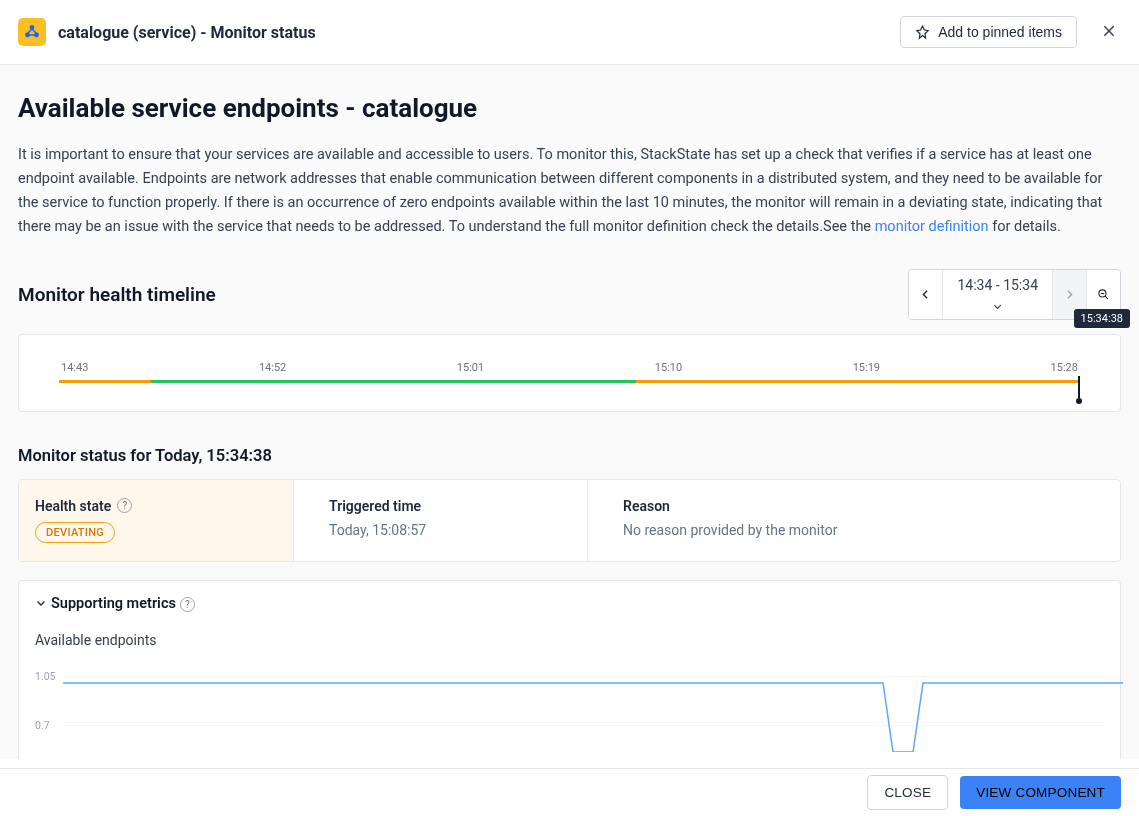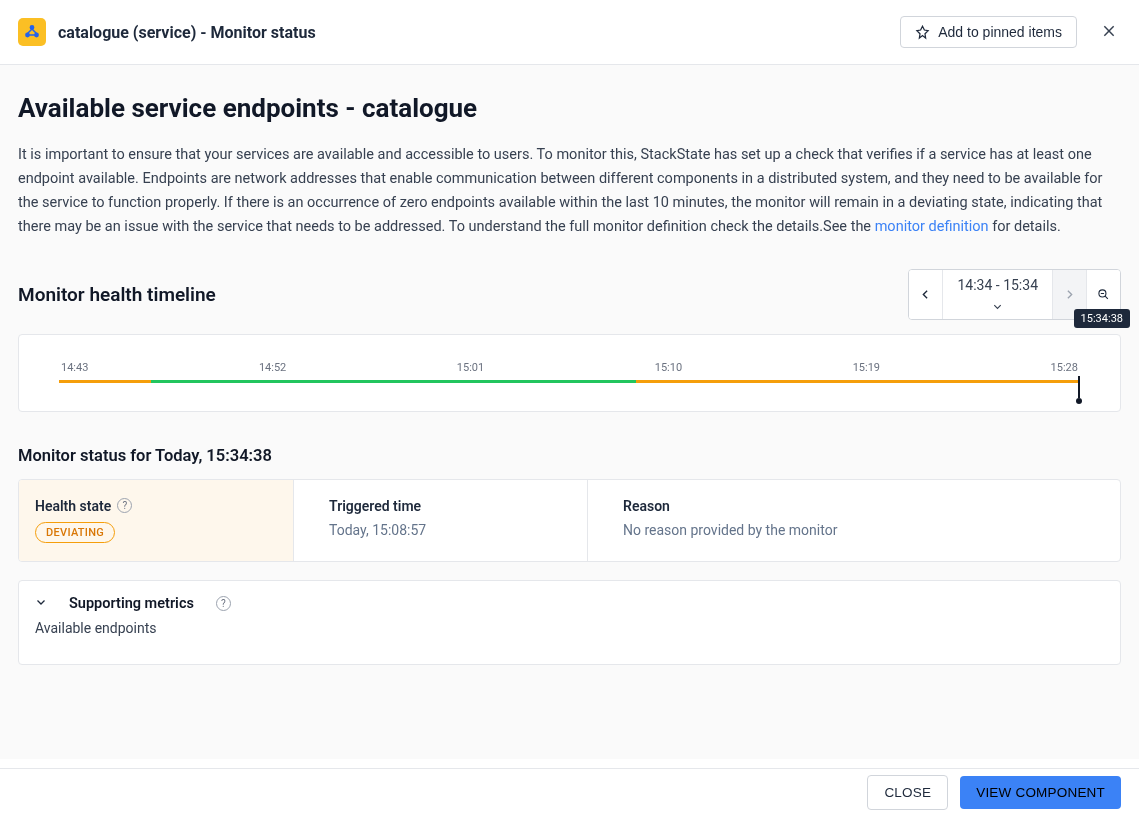--- a/index.html
+++ b/index.html
@@ -231,23 +231,23 @@
     }
     .metrics-panel {
       background: #fff;
       border: 1px solid #e5e7eb;
       border-radius: 4px;
       padding: 14px 16px;
       margin-bottom: 30px;
     }
     .metrics-header {
       display: flex;
-      align-items: center;
-      gap: 22px;
-      margin-bottom: 8px;
+      align-items: flex-end;
+      gap: 4px;
+      margin-bottom: 20px;
     }
     .metrics-header .chev svg { width: 12px; height: 12px; }
     .metrics-header .title {
       font-size: 14.5px;
       font-weight: 600;
       color: #111827;
     }
     .chart-title {
       font-size: 14px;
       color: #374151;
@@ -424,19 +424,28 @@
     <div class="metrics-header">
       <span class="chev">
         <svg viewBox="0 0 24 24" fill="none" stroke="currentColor" stroke-width="2.5">
             <path d="M5 9 L12 16 L19 9"></path>
           </svg>
       </span>
       <span class="title">Supporting metrics</span>
       <span class="help-icon">?</span>
     </div>
     <div class="chart-title">Available endpoints</div>
+    <div class="chart-area">
+      <div class="ytick" style="top:14px;">1.05</div>
+      <div class="gridline" style="top:14px;"></div>
+      <div class="ytick" style="top:63px;">0.7</div>
+      <div class="gridline" style="top:63px;"></div>
+      <svg class="chart-line-svg" viewBox="0 0 1060 90" preserveAspectRatio="none">
+        <path d="M 0 21 L 820 21 L 830 90 L 850 90 L 860 21 L 1060 21" fill="none" stroke="#60a5fa" stroke-width="1.5"></path>
+      </svg>
+    </div>
   </div>
 </div>
 
 <div class="footer">
   <button class="btn-secondary">CLOSE</button>
   <button class="btn-primary">VIEW COMPONENT</button>
 </div>
 
 </body></html>

